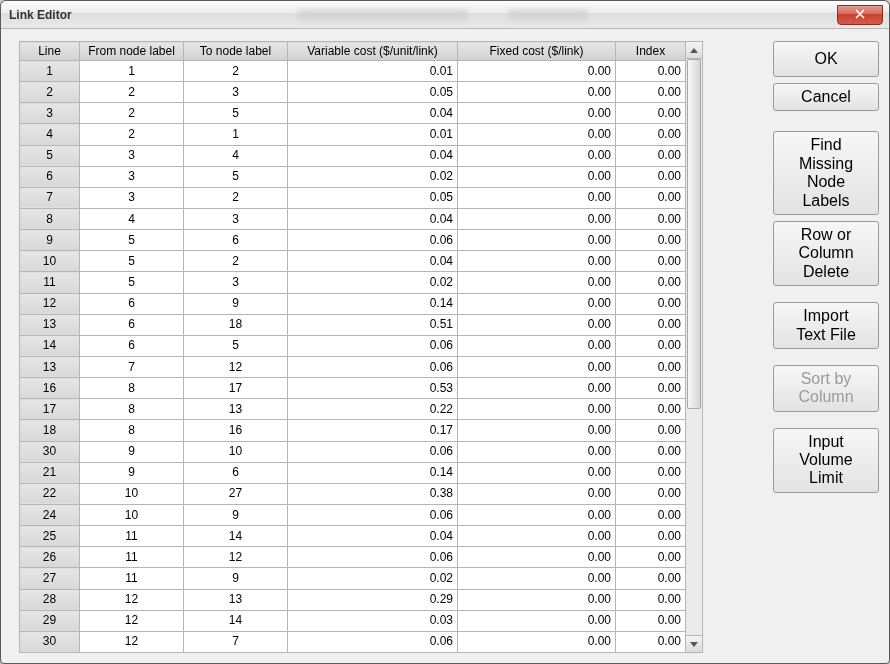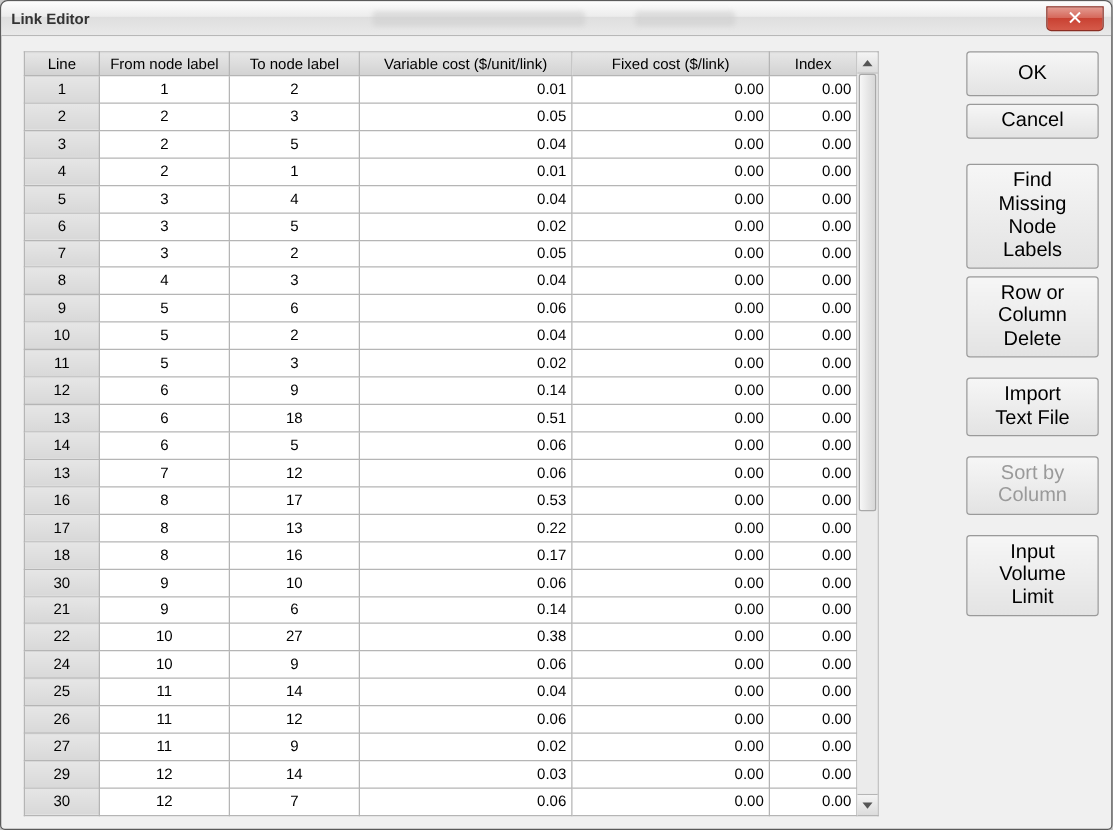--- a/index.html
+++ b/index.html
@@ -400,20 +400,28 @@
               </tr>
               <tr>
                 <td class="rowhdr">27</td>
                 <td class="cell-left">11</td>
                 <td class="cell-left">9</td>
                 <td class="cell-right">0.02</td>
                 <td class="cell-right">0.00</td>
                 <td class="cell-right">0.00</td>
               </tr>
               <tr>
+                <td class="rowhdr">28</td>
+                <td class="cell-left">12</td>
+                <td class="cell-left">13</td>
+                <td class="cell-right">0.29</td>
+                <td class="cell-right">0.00</td>
+                <td class="cell-right">0.00</td>
+              </tr>
+              <tr>
                 <td class="rowhdr">29</td>
                 <td class="cell-left">12</td>
                 <td class="cell-left">14</td>
                 <td class="cell-right">0.03</td>
                 <td class="cell-right">0.00</td>
                 <td class="cell-right">0.00</td>
               </tr>
               <tr>
                 <td class="rowhdr">30</td>
                 <td class="cell-left">12</td>

